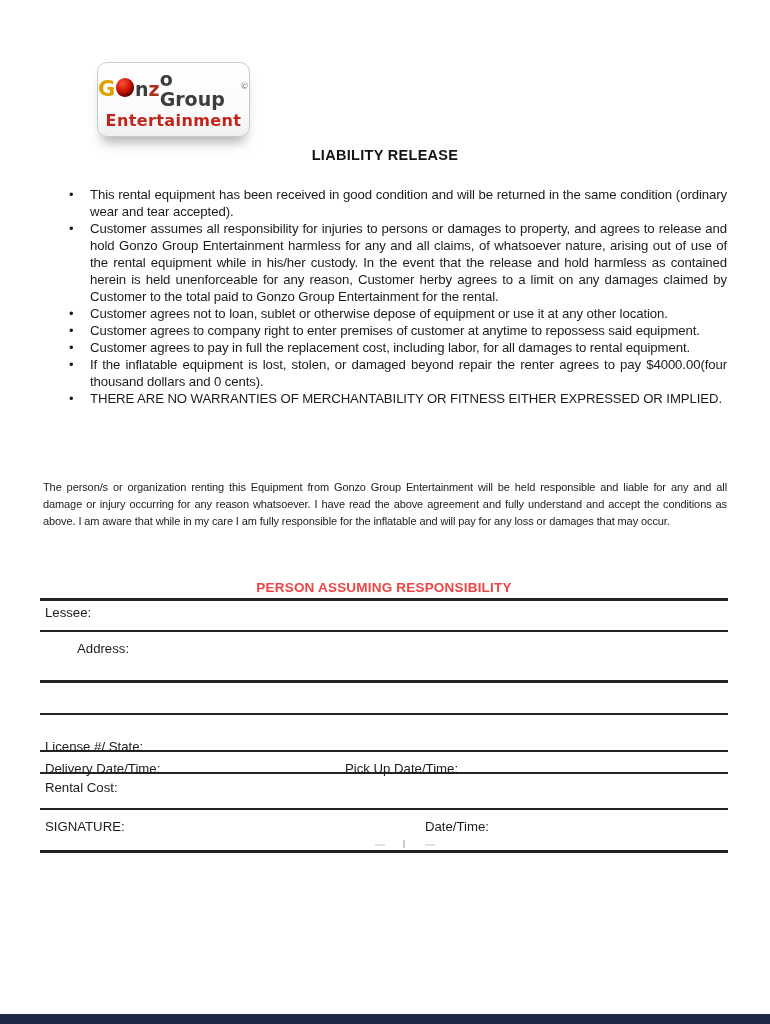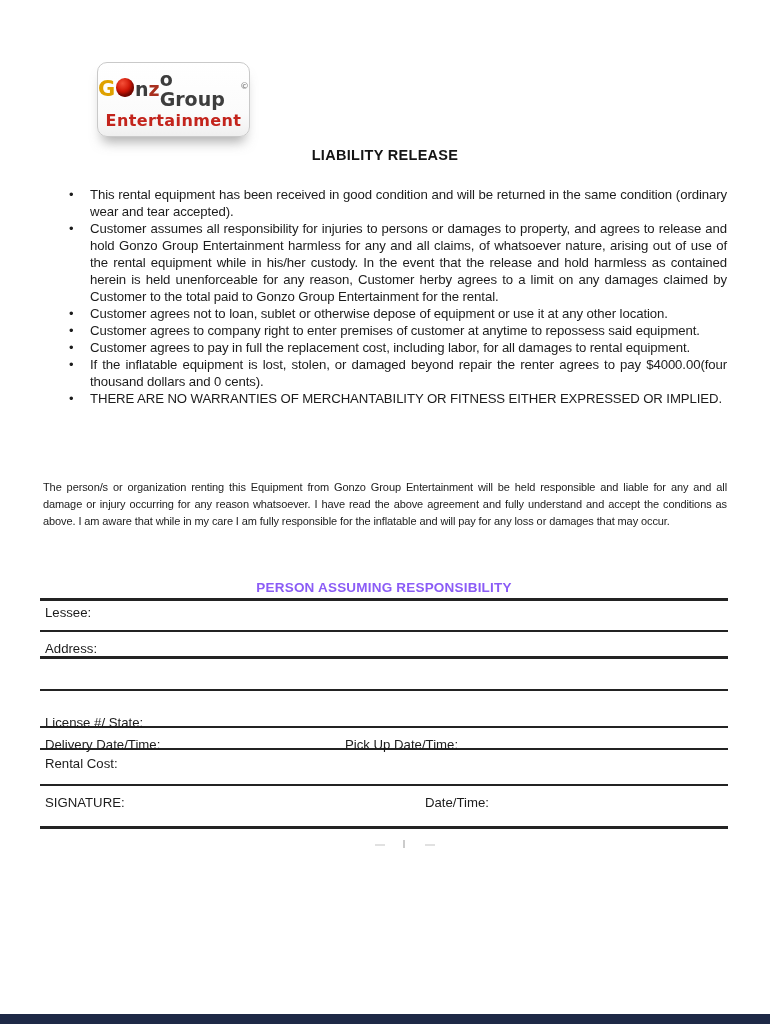--- a/index.html
+++ b/index.html
@@ -37,30 +37,30 @@
   .bullets li::before { content:"\2022"; position:absolute; left:-21px; top:0;
     font-size:13px; color:#1c1c1c; }
 
   
   .intro-par { position:absolute; top:479px; left:43px; width:684px;
     font-size:11px; line-height:17px; text-align:justify; letter-spacing:-0.1px; }
 
   
   .form-table { position:absolute; top:580px; left:40px; width:688px; }
   .form-heading { text-align:center; font-weight:bold; font-size:13.5px; letter-spacing:.2px;
-    color:#8b5cf6; height:18px; }
+    color:#ef4444; height:18px; }
   .tline { width:100%; background:#232323; }
   .tline.h3 { height:3px; }
   .tline.h2 { height:2px; }
   .trow { position:relative; width:100%; }
   .trow .flabel { position:absolute; left:5px; font-size:13.2px; color:#1c1c1c; }
   .trow .flabel2 { position:absolute; font-size:13.2px; color:#1c1c1c; }
   .fill-space { position:absolute; top:0; bottom:0; }
   .r-lessee   { height:29px; }  .r-lessee .flabel   { top:4px; }
-  .r-address  { height:24px; }  .r-address .flabel  { top:9px; }
+  .r-address  { height:48px;margin-left:32px; }  .r-address .flabel  { top:9px; }
   .r-empty    { height:30px; }
   .r-license  { height:35px; }  .r-license .flabel  { top:8px;margin-top:16px; }
   .r-delivery { height:20px; }  .r-delivery .flabel { top:9px; }
   .r-delivery .flabel2 { left:305px; top:9px; }
   .r-rental   { height:34px; }  .r-rental .flabel   { top:6px; }
   .r-signature{ height:40px; }  .r-signature .flabel{ top:9px; }
   .r-signature .flabel2 { left:385px; top:9px; }
 
   
   .scan-artifact { position:absolute; left:375px; top:840px; width:60px; height:8px; opacity:.45; }

